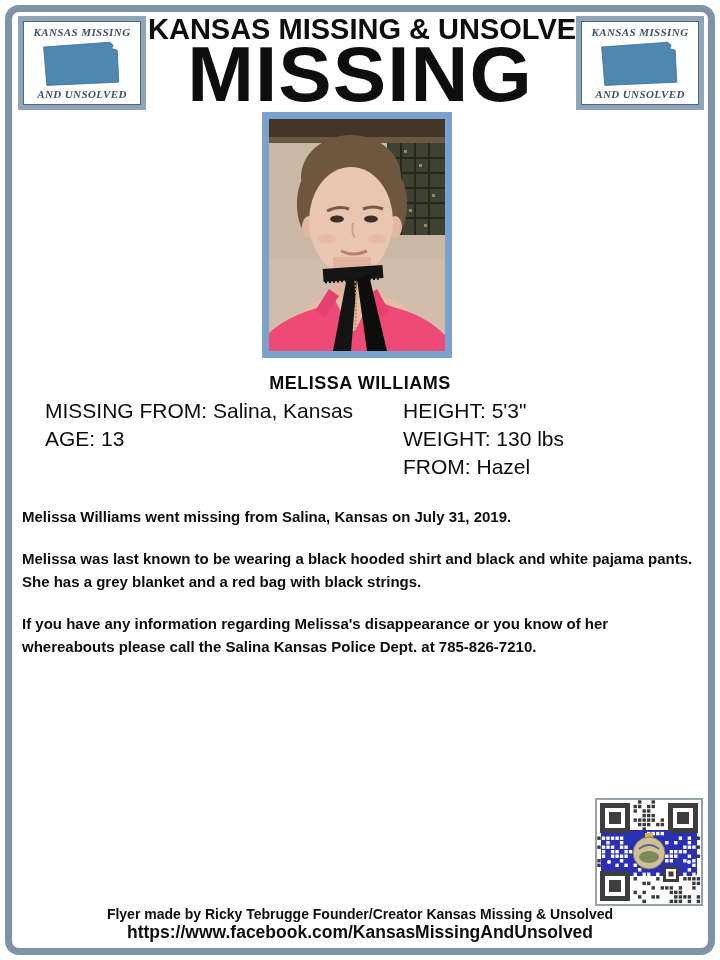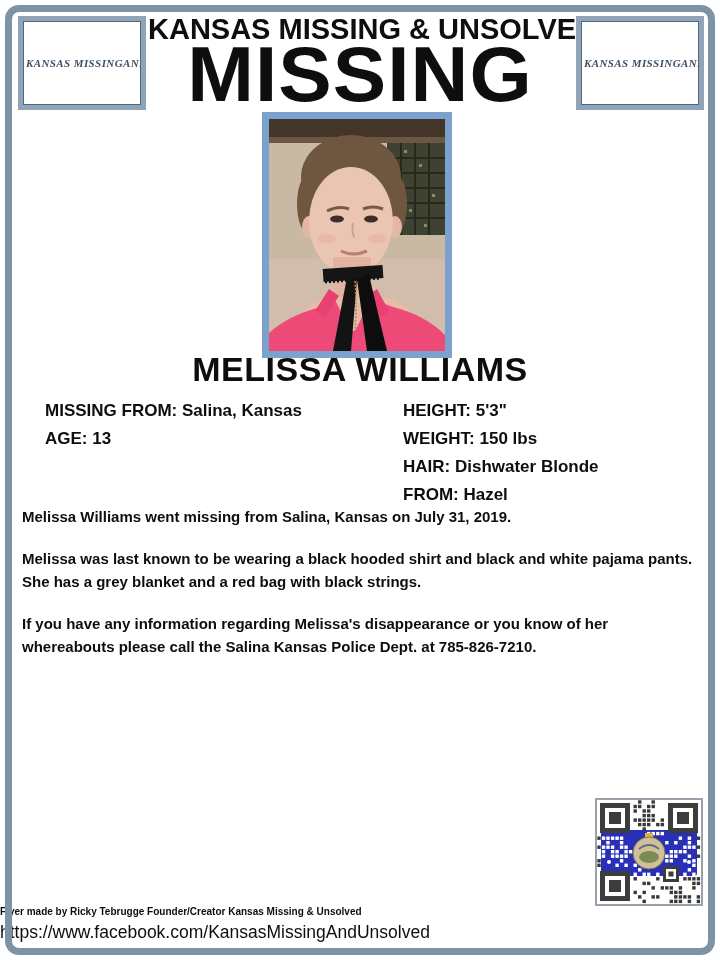--- a/index.html
+++ b/index.html
@@ -10,21 +10,21 @@
   .frame{
     position:absolute;left:5px;top:5px;right:5px;bottom:5px;
     border:7px solid #7E93A8;border-radius:14px;pointer-events:none;z-index:5;
   }
   
   .logo{position:absolute;top:16px;width:128px;height:94px;background:#8FA4B6;display:flex;z-index:2}
   .logo.left{left:18px}
   .logo.right{right:16px}
   .logo-inner{
     flex:1;background:#fff;border:1px solid #53657A;margin:5px;
-    display:flex;align-items:center;justify-content:space-between;
+    display:flex;flex-direction:column;align-items:center;justify-content:space-between;
     padding:4px 2px;overflow:hidden;
   }
   .logo-text{
     font-family:"Liberation Serif",serif;font-style:italic;font-weight:bold;
     font-size:11px;color:#3E5064;letter-spacing:.4px;white-space:nowrap;
   }
   .logo-map{width:92px;height:48px}
   
   .org-title{
     position:absolute;top:13px;left:148px;right:148px;text-align:center;
@@ -32,34 +32,34 @@
   }
   .headline{
     position:absolute;top:36px;left:0;right:0;text-align:center;
     font-size:77px;font-weight:bold;line-height:1;letter-spacing:1px;
     transform:scaleX(1.04);transform-origin:center top;z-index:1;
   }
   
   .photo{position:absolute;left:262px;top:112px;width:176px;height:232px;border:7px solid #7BA1CD;background:#C9B9A4}
   .photo svg{display:block;width:100%;height:100%}
   
-  .person-name{position:absolute;top:350px;left:0;right:0;text-align:center;font-size:34px;font-weight:bold;letter-spacing:.5px}
+  .person-name{position:absolute;top:373px;left:0;right:0;text-align:center;font-size:18px;font-weight:bold;letter-spacing:.5px}
   .details{position:absolute;top:397px;left:45px;right:14px;display:flex}
   .details .col-left{width:358px}
   .details .col-right{flex:1}
-  .details div{font-size:17px;font-weight:bold;line-height:28px;white-space:nowrap}
+  .details div{font-size:21px;font-weight:normal;line-height:28px;white-space:nowrap}
   
   .body-text{position:absolute;top:505px;left:22px;right:16px}
   .body-text p{margin:0 0 19px 0;font-size:15px;font-weight:bold;line-height:23px}
   
   .qr{position:absolute;top:798px;right:17px;width:104px;height:104px;border:2px solid #98A2AC;background:#fff}
   .qr svg{display:block;width:100%;height:100%}
   
-  .footer-credit{position:absolute;top:906px;left:0;right:0;text-align:left;font-size:10px;font-weight:bold}
-  .footer-url{position:absolute;top:922px;left:0;right:0;font-size:17.5px;font-weight:normal}
+  .footer-credit{position:absolute;top:906px;left:0;right:0;text-align:center;font-size:14px;font-weight:bold}
+  .footer-url{position:absolute;top:922px;left:0;right:0;text-align:center;font-size:17.5px;font-weight:bold}
 </style>
 </head>
 <body>
 
 <div class="frame"></div>
 
 <div class="logo left">
   <div class="logo-inner">
     <span class="logo-text">KANSAS MISSING</span>
     <svg class="logo-map" viewBox="0 0 100 60">
@@ -134,22 +134,21 @@
 
 <div class="person-name">MELISSA WILLIAMS</div>
 
 <div class="details">
   <div class="col-left">
     <div>MISSING FROM: Salina, Kansas</div>
     <div>AGE: 13</div>
   </div>
   <div class="col-right">
     <div>HEIGHT: 5'3"</div>
-    <div>WEIGHT: 150 lbs</div>
-    <div>HAIR: Dishwater Blonde</div>
+    <div>WEIGHT: 130 lbs</div>
     <div>FROM: Hazel</div>
   </div>
 </div>
 
 <div class="body-text">
   <p>Melissa Williams went missing from Salina, Kansas on July 31, 2019.</p>
   <p>Melissa was last known to be wearing a black hooded shirt and black and white pajama pants.  She has a grey blanket and a red bag with black strings.</p>
   <p>If you have any information regarding Melissa's disappearance or you know of her whereabouts please call the Salina Kansas Police Dept. at 785-826-7210.</p>
 </div>
 

